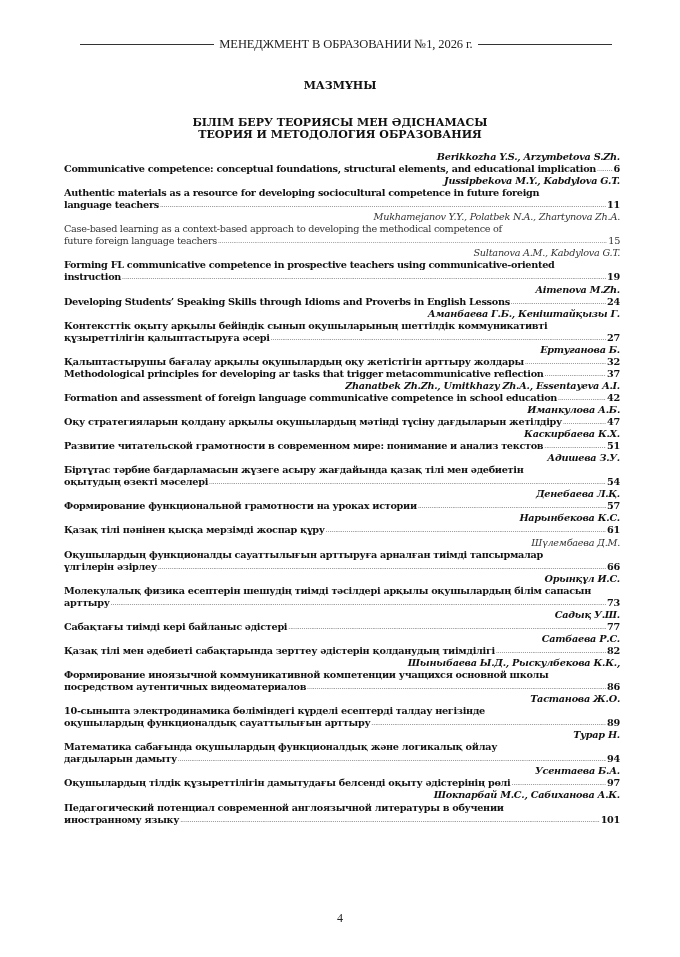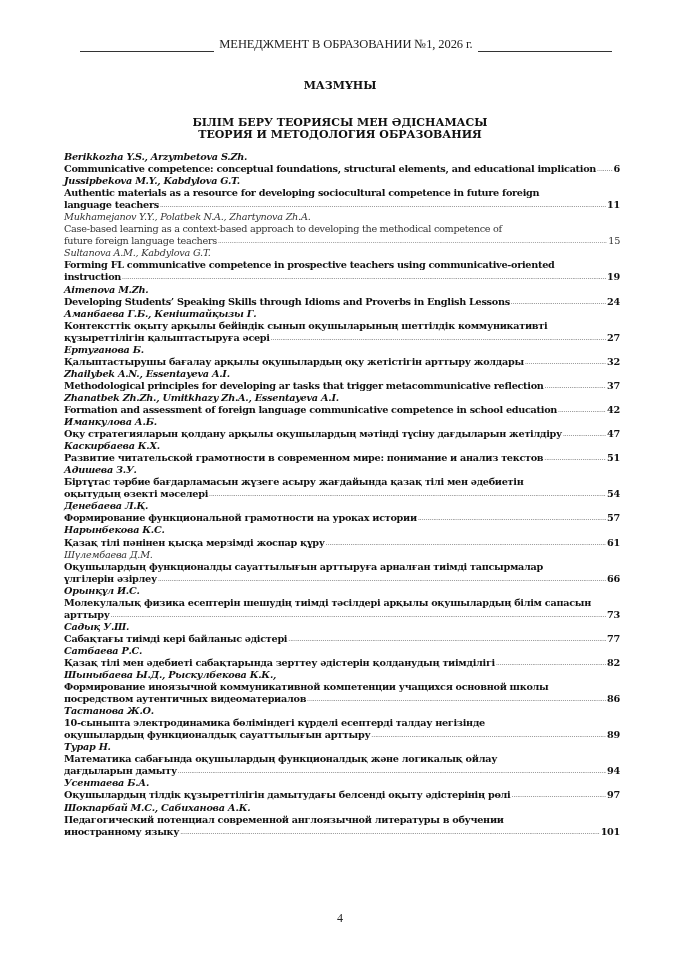--- a/index.html
+++ b/index.html
@@ -1,40 +1,40 @@
 <!DOCTYPE html>
 <html><head>
 <meta charset="utf-8">
 <style>
   html, body { margin: 0; padding: 0; background: #ffffff; }
   body { width: 680px; height: 957px; position: relative; overflow: hidden; color: #111; }
   .page { position: absolute; left: 0; top: 0; width: 680px; height: 957px; }
 
   .running-header {
     position: absolute; top: 36px; left: 80px; width: 532px; height: 16px;
-    display: flex; align-items: flex-end;
+    display: flex; align-items: center;
     font-family: "Liberation Serif", serif; font-size: 12.5px; color: #222;
   }
   .running-header .rule { flex: 1; border-top: 1px solid #333; height: 0; }
   .running-header .ht { padding: 0 5px; white-space: nowrap; letter-spacing: -0.1px; }
 
   .toc-heading {
     position: absolute; left: 0; width: 680px; text-align: center;
     font-family: "DejaVu Serif", serif; font-weight: bold; font-size: 11px; line-height: 12px;
     color: #111;
   }
   .h-main { top: 80px; }
   .h-section { top: 117px; }
 
   .toc {
     position: absolute; left: 64px; top: 151px; width: 556px;
     font-family: "DejaVu Serif", serif; font-size: 9.7px; line-height: 12.05px;
   }
   .entry { margin: 0; }
-  .author { font-style: italic; font-weight: bold; letter-spacing: -0.25px; white-space: nowrap; }
+  .author { font-style: italic; font-weight: bold; letter-spacing: -0.25px; white-space: nowrap; text-align: right; }
   .author.light { font-weight: normal; color: #333; }
   .title { font-weight: bold; letter-spacing: -0.3px; }
   .title.light { font-weight: normal; color: #333; }
   .title .line { display: block; white-space: nowrap; overflow: hidden; }
   .title .last { display: flex; align-items: flex-start; white-space: nowrap; }
   .title .last .txt { flex: 0 0 auto; }
   .title .last .dots {
     flex: 1 1 auto; overflow: hidden; white-space: nowrap; letter-spacing: 0;
     font-weight: normal; font-size: 6px; margin: 0 1px;
   }
@@ -137,21 +137,20 @@
         <div class="author">Ертуганова Б.</div>
         <div class="title">
           <div class="last">
             <span class="txt">Қалыптастырушы бағалау арқылы оқушылардың оқу жетістігін арттыру жолдары</span>
             <span class="dots"></span>
             <span class="pg">32</span>
           </div>
         </div>
       </div>
       <div class="entry">
-        <div class="author">Zhailybek A.N., Essentayeva A.I.</div>
         <div class="title">
           <div class="last">
             <span class="txt">Methodological principles for developing ar tasks that trigger metacommunicative reflection</span>
             <span class="dots"></span>
             <span class="pg">37</span>
           </div>
         </div>
       </div>
       <div class="entry">
         <div class="author">Zhanatbek Zh.Zh., Umitkhazy Zh.A., Essentayeva A.I.</div>

